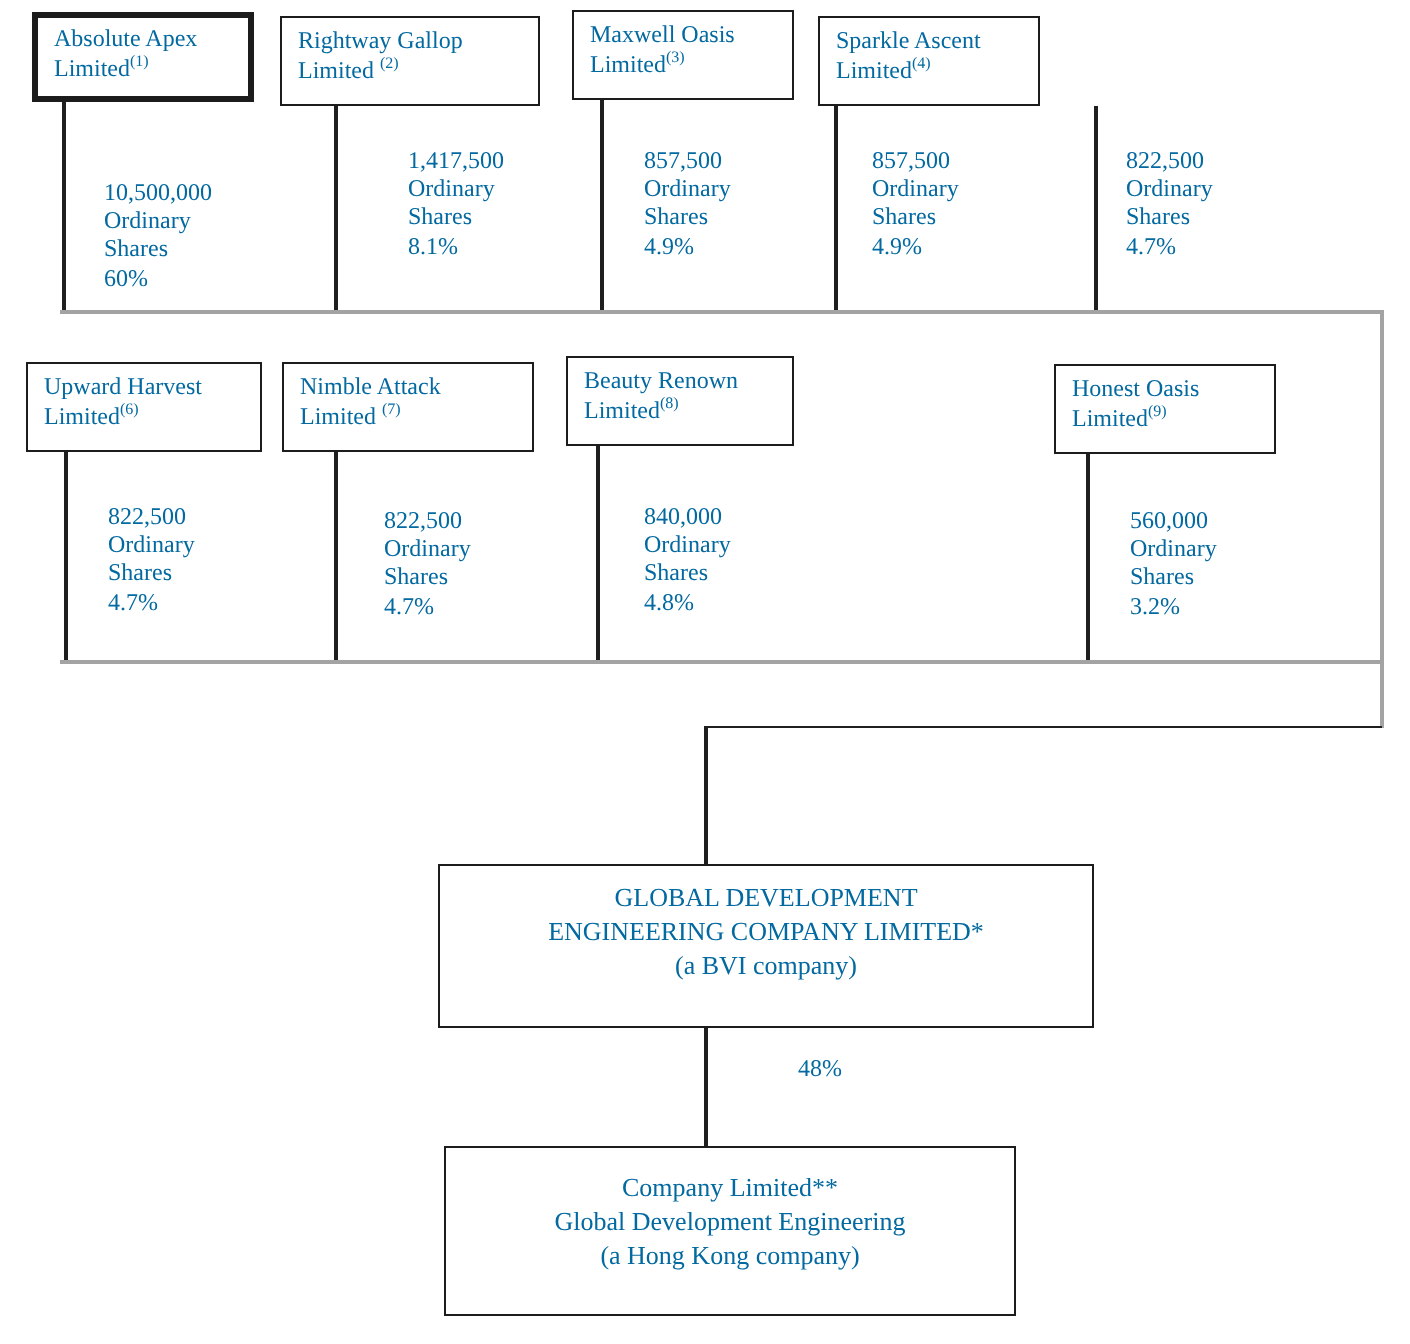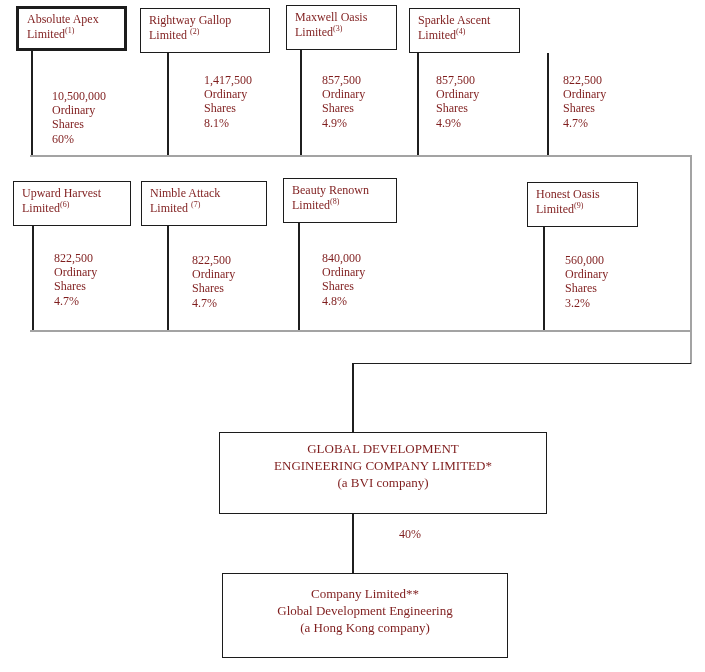--- a/index.html
+++ b/index.html
@@ -6,21 +6,21 @@
     margin: 0;
     padding: 0;
     background: #ffffff;
   }
   .canvas {
     position: relative;
     width: 705px;
     height: 672px;
     background: #ffffff;
     font-family: "Liberation Serif", "DejaVu Serif", serif;
-    color: #7f1d1d;
+    color: #0369a1;
     overflow: hidden;
   }
   .cobox {
     position: absolute;
     box-sizing: border-box;
     height: 45px;
     border: 1.4px solid #1c1c1c;
     background: #ffffff;
     padding: 4px 4px 0 8px;
     font-size: 12px;
@@ -179,21 +179,21 @@
   <div class="line black" style="left:352px; top:513px; width:1.5px; height:61px;"></div>
 
   <div class="bigbox" style="left:219px; top:432px; width:328px; height:82px;">
     <div class="inner">
       <div>GLOBAL DEVELOPMENT</div>
       <div>ENGINEERING COMPANY LIMITED*</div>
       <div>(a BVI company)</div>
     </div>
   </div>
 
-  <div class="pct-label" style="left:399px; top:527px;">40%</div>
+  <div class="pct-label" style="left:399px; top:527px;">48%</div>
 
   <div class="bigbox" style="left:222px; top:573px; width:286px; height:85px;">
     <div class="inner" style="padding-top:11px;">
       <div>Company Limited**</div>
       <div>Global Development Engineering</div>
       <div>(a Hong Kong company)</div>
     </div>
   </div>
 
 </div>

